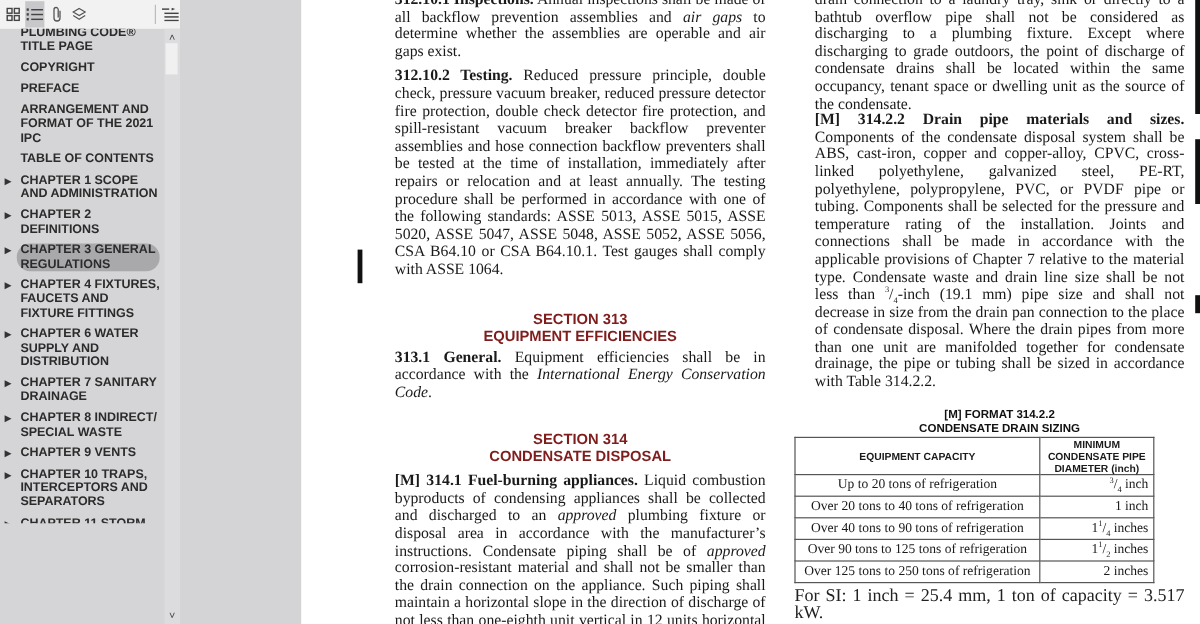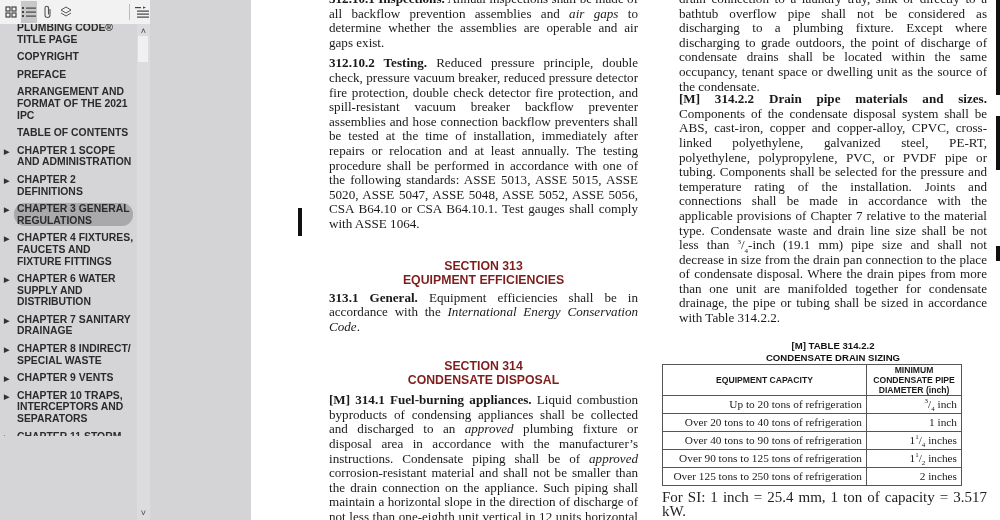--- a/index.html
+++ b/index.html
@@ -27,21 +27,21 @@
   .col b{font-weight:bold;}
   .col i{font-style:italic;}
   .col1{left:78px;top:-8px;width:309px;}
   .col2{left:428px;top:-8px;width:308px;}
   .sec-head{font-family:"Liberation Sans",sans-serif;font-weight:bold;font-size:12.3px;line-height:14px;text-align:center;color:#7f1d1d;}
   .changebar{position:absolute;background:#111;width:4px;}
   .tbl-title{font-family:"Liberation Sans",sans-serif;font-weight:bold;font-size:9.6px;line-height:12px;text-align:center;color:#111;}
   table.drain{border-collapse:collapse;width:300px;margin-left:-17px;font-family:"Liberation Serif",serif;font-size:11.3px;}
   table.drain th,table.drain td{border:1px solid #555;padding:0 4px;height:17px;}
   table.drain th{font-family:"Liberation Sans",sans-serif;font-size:8.6px;font-weight:bold;text-align:center;line-height:10px;}
-  table.drain td.cap{text-align:right;}
+  table.drain td.cap{text-align:center;}
   table.drain td.dia{text-align:right;}
   .si-note{font-family:Liberation Serif, serif;font-size:15px;margin:4px 0 0 -17px;color:#222;}
   sup,sub{font-size:7px;line-height:0;}
 </style>
 </head>
 <body>
 
 <div class="sidebar">
   <div class="toolbar">
     <div class="tb-btn">
@@ -131,21 +131,21 @@
       <div>CONDENSATE DISPOSAL</div>
     </div>
     <p style="margin-top:6px"><b>[M] 314.1 Fuel-burning appliances.</b><span> Liquid combustion byproducts of condensing appliances shall be collected and discharged to an </span><i>approved</i><span> plumbing fixture or disposal area in accordance with the manufacturer’s instructions. Condensate piping shall be of </span><i>approved</i><span> corrosion-resistant material and shall not be smaller than the drain connection on the appliance. Such piping shall maintain a horizontal slope in the direction of discharge of not less than one-eighth unit vertical in 12 units horizontal (1-percent slope).</span></p>
   </div>
 
   <div class="col col2">
     <p><span>drain connection to a laundry tray, sink or directly to a bathtub overflow pipe shall not be considered as discharging to a plumbing fixture. Except where discharging to grade outdoors, the point of discharge of condensate drains shall be located within the same occupancy, tenant space or dwelling unit as the source of the condensate.</span></p>
     <p style="margin-top:-8px"><b>[M] 314.2.2 Drain pipe materials and sizes.</b><span> Components of the condensate disposal system shall be ABS, cast-iron, copper and copper-alloy, CPVC, cross-linked polyethylene, galvanized steel, PE-RT, polyethylene, polypropylene, PVC, or PVDF pipe or tubing. Components shall be selected for the pressure and temperature rating of the installation. Joints and connections shall be made in accordance with the applicable provisions of Chapter 7 relative to the material type. Condensate waste and drain line size shall be not less than </span><sup>3</sup>/<sub>4</sub><span>-inch (19.1 mm) pipe size and shall not decrease in size from the drain pan connection to the place of condensate disposal. Where the drain pipes from more than one unit are manifolded together for condensate drainage, the pipe or tubing shall be sized in accordance with Table 314.2.2.</span></p>
     <div style="height:8px"></div>
     <div class="tbl-title">
-      <div>[M] TABLE 314.2.2</div>
+      <div>[M] FORMAT 314.2.2</div>
       <div>CONDENSATE DRAIN SIZING</div>
     </div>
     <table class="drain">
       <tbody>
           <tr>
         <th style="width:195px">EQUIPMENT CAPACITY</th>
         <th>MINIMUM CONDENSATE PIPE DIAMETER (inch)</th>
       </tr>
       <tr>
         <td class="cap">Up to 20 tons of refrigeration</td>

